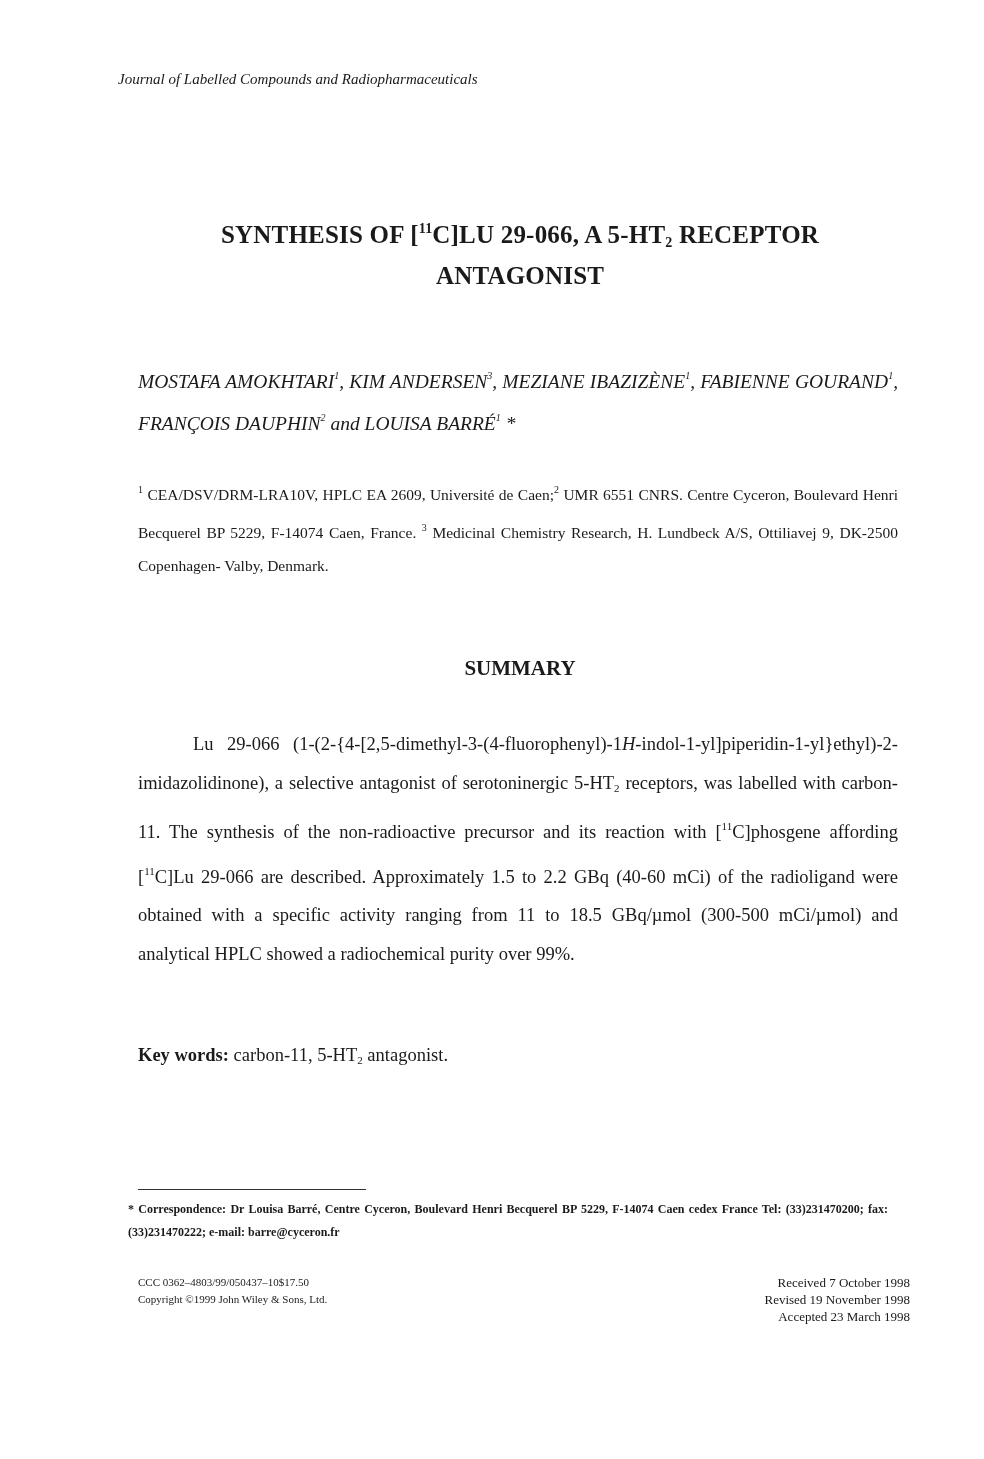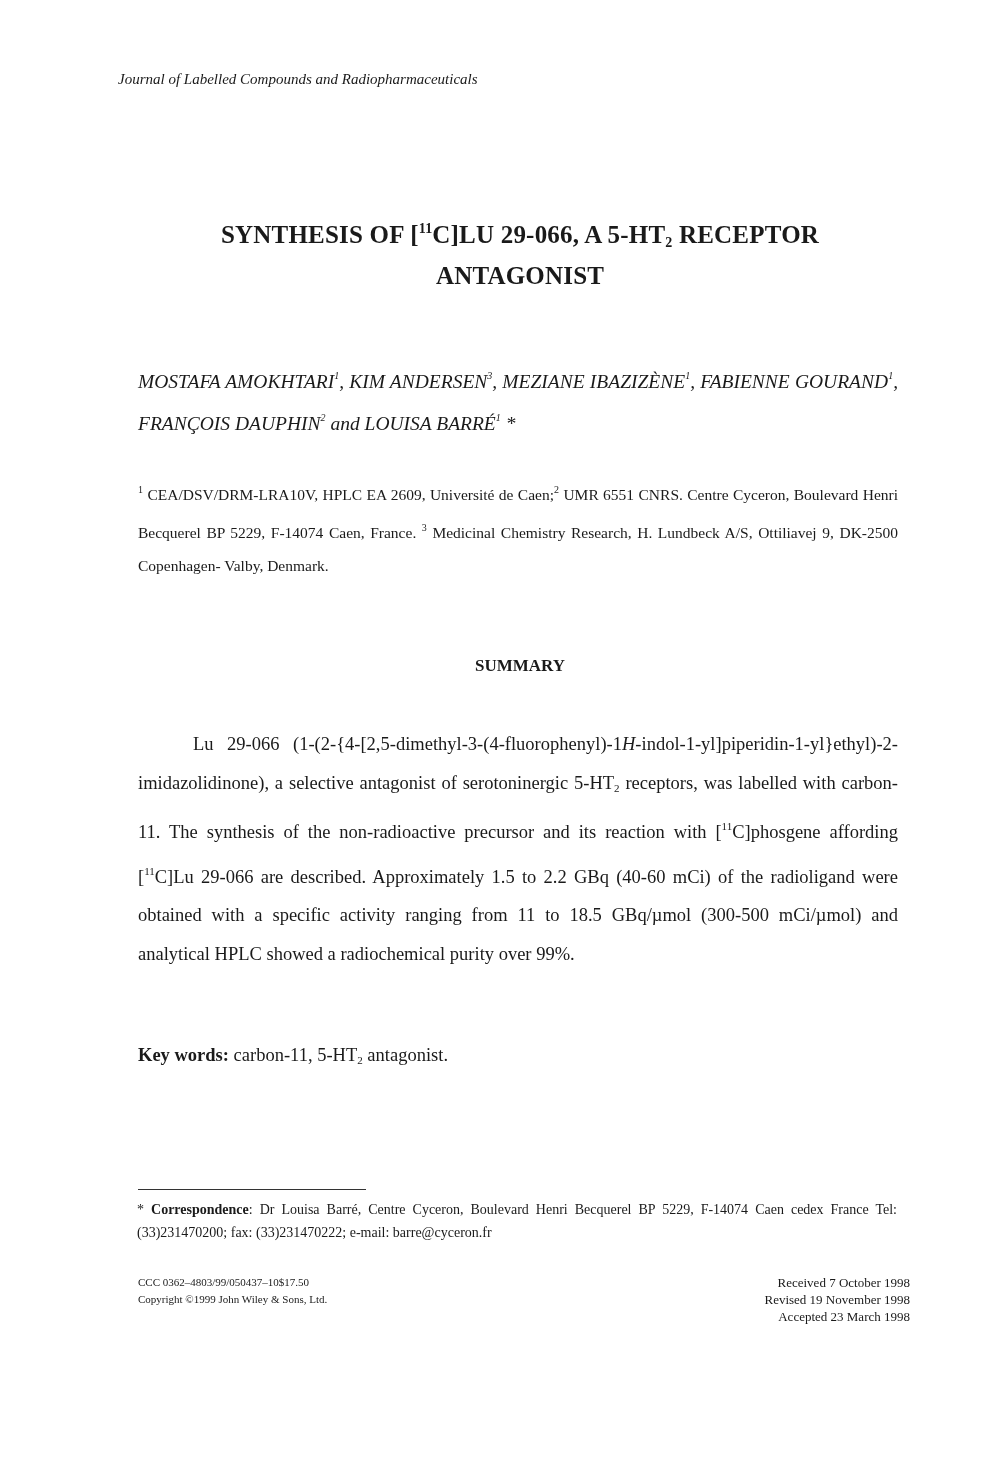--- a/index.html
+++ b/index.html
@@ -12,30 +12,30 @@
              font-size: 25px; line-height: 33px; letter-spacing: 0.2px; }
     .title sup { font-size: 14px; vertical-align: 10px; }
     .title sub { font-size: 14px; vertical-align: -4px; }
     .authors { left: 138px; width: 760px; top: 358px; font-style: italic; font-size: 19.5px;
                line-height: 36px; text-align: justify; }
     .authors sup { font-size: 10px; vertical-align: 9px; }
     .affil { left: 138px; width: 760px; top: 473px; font-size: 15.5px; line-height: 33px;
              text-align: justify; }
     .affil sup { font-size: 10px; vertical-align: 7px; }
     .summary-h { left: 130px; width: 780px; top: 656px; text-align: center; font-weight: bold;
-                 font-size: 17px; }
+                 font-size: 21px; }
     .abstract { left: 138px; width: 760px; top: 725px; font-size: 18.5px; line-height: 38.5px;
                 text-align: justify; text-indent: 55px; }
     .abstract sup { font-size: 11px; vertical-align: 8px; }
     .abstract sub { font-size: 11px; vertical-align: -3px; }
     .keywords { left: 138px; top: 1045px; font-size: 18.5px; }
     .keywords sub { font-size: 11px; vertical-align: -3px; }
     .rule { left: 138px; top: 1189px; width: 228px; height: 1px; background: #333; }
-    .corr { left: 137px; width: 760px; top: 1198px; font-size: 14px; line-height: 23px;
-            text-align: justify; }
+    .corr { left: 128px; width: 760px; top: 1198px; font-size: 12px; line-height: 23px;
+            text-align: justify; font-weight: bold; }
     .footer-left { left: 138px; top: 1274px; font-size: 11px; line-height: 17px; }
     .footer-right { right: 74px; top: 1274px; font-size: 13px; line-height: 17px; text-align: right; }
   </style>
 </head>
 <body>
 
 <div class="abs journal">
   <div>Journal of Labelled Compounds and Radiopharmaceuticals</div>
 </div>
 

